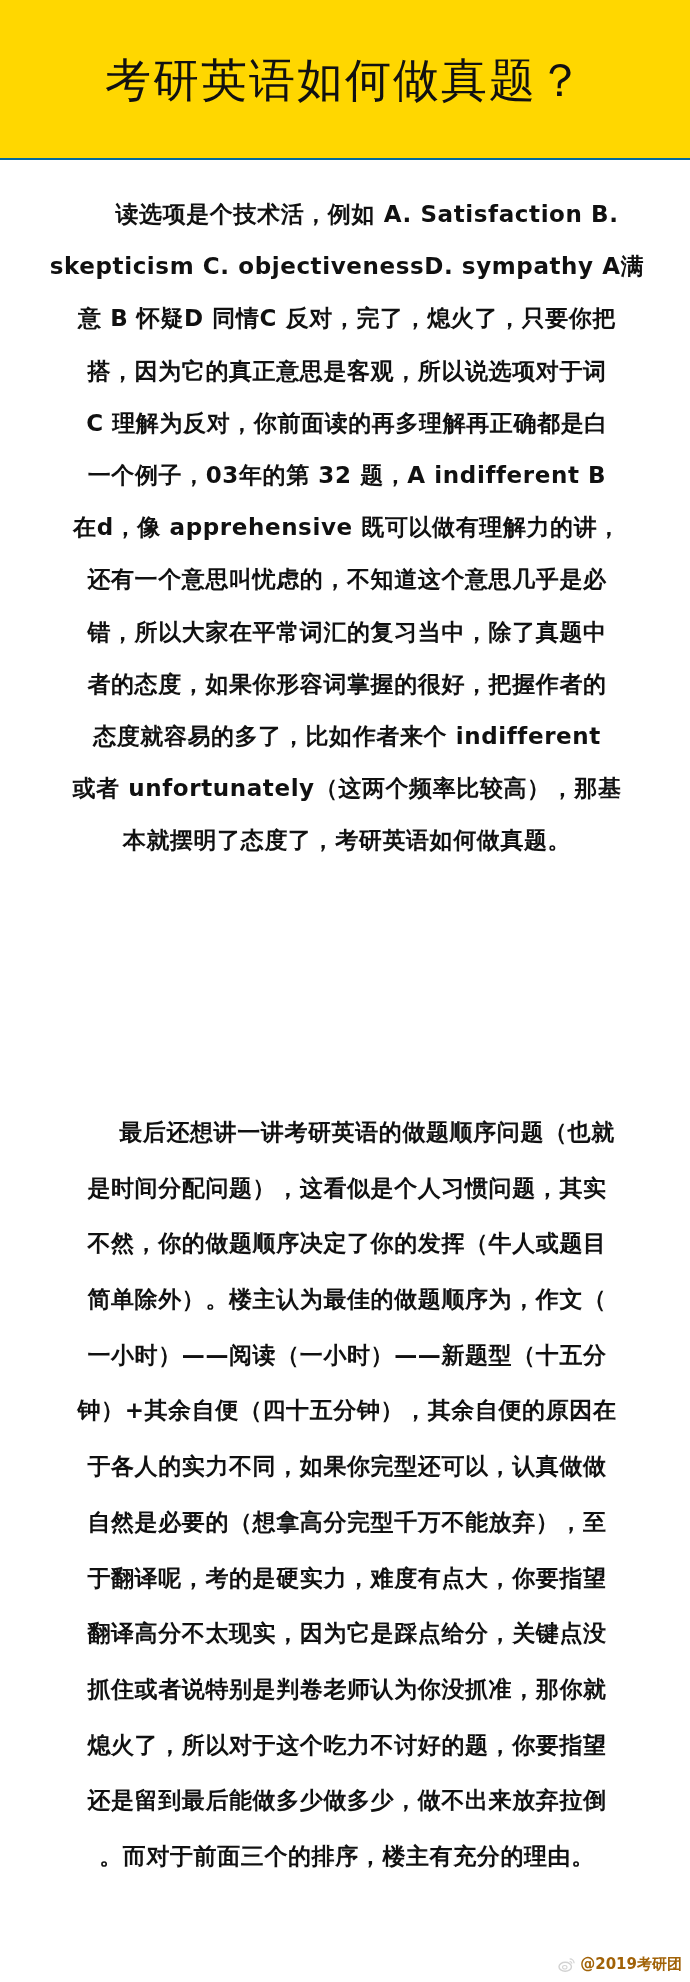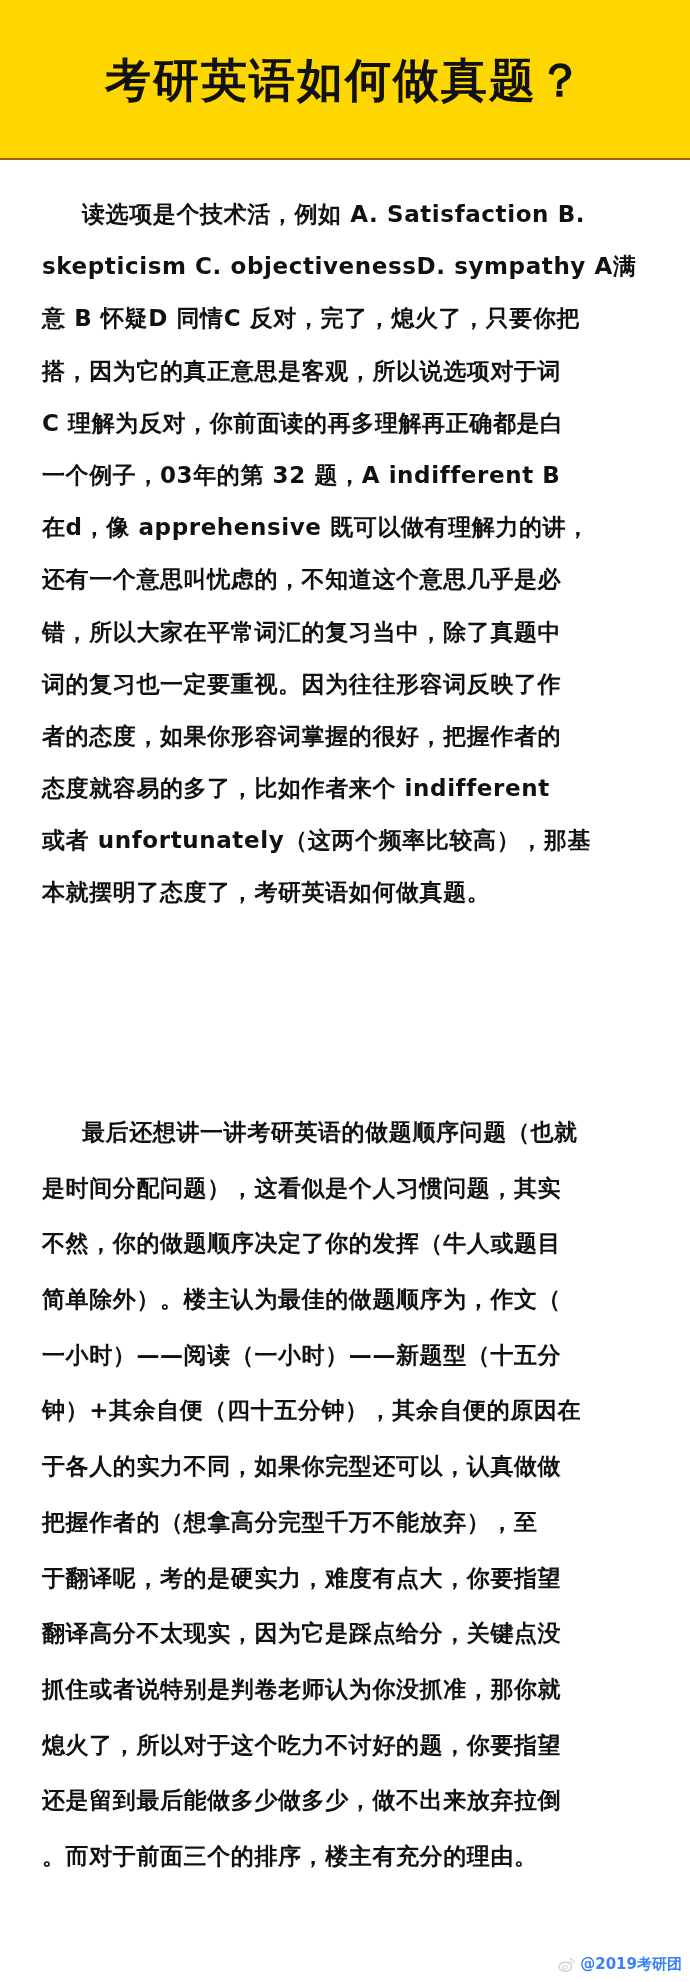--- a/index.html
+++ b/index.html
@@ -14,25 +14,24 @@
     overflow: hidden;
     font-family: "DejaVu Sans", "Liberation Sans", sans-serif;
     color: #111111;
   }
   .banner {
     position: absolute;
     left: 0; top: 0;
     width: 690px;
     height: 158px;
     background: #FFD700;
-    border-bottom: 2px solid #a16207;
+    border-bottom: 2px solid #0369a1;
     display: flex;
     align-items: center;
     justify-content: center;
-    font-weight: bold;
   }
   .banner-title {
     font-family: "DejaVu Serif", "Liberation Serif", serif;
     font-size: 46px;
     letter-spacing: 2px;
     color: #111111;
     margin-top: 4px;
     white-space: nowrap;
   }
   .para {
@@ -41,32 +40,33 @@
     width: 610px;
     font-size: 23px;
     font-weight: bold;
     white-space: nowrap;
   }
   .para1 { top: 188px; }
   .para2 { top: 1105px; }
   .line {
     display: block;
     letter-spacing: 0.6px;
+    text-align: center;
   }
   .para1 .line { height: 52.2px; line-height: 52.2px; }
   .para2 .line { height: 55.7px; line-height: 55.7px; }
   .line.indent { padding-left: 40px; }
   .watermark {
     position: absolute;
     right: 8px;
     bottom: 8px;
     display: flex;
     align-items: center;
     gap: 4px;
-    color: #3b82f6;
+    color: #a16207;
     font-size: 15px;
     font-weight: bold;
   }
   .weibo-icon {
     width: 18px;
     height: 16px;
   }
 </style>
 </head>
 <body>
@@ -78,36 +78,35 @@
 <div class="para para1">
   <span class="line indent">读选项是个技术活，例如 A. Satisfaction B.</span>
   <span class="line">skepticism C. objectivenessD. sympathy A满</span>
   <span class="line">意 B 怀疑D 同情C 反对，完了，熄火了，只要你把</span>
   <span class="line">搭，因为它的真正意思是客观，所以说选项对于词</span>
   <span class="line">C 理解为反对，你前面读的再多理解再正确都是白</span>
   <span class="line">一个例子，03年的第 32 题，A indifferent B</span>
   <span class="line">在d，像 apprehensive 既可以做有理解力的讲，</span>
   <span class="line">还有一个意思叫忧虑的，不知道这个意思几乎是必</span>
   <span class="line">错，所以大家在平常词汇的复习当中，除了真题中</span>
-  <span class="line">词的复习也一定要重视。因为往往形容词反映了作</span>
   <span class="line">者的态度，如果你形容词掌握的很好，把握作者的</span>
   <span class="line">态度就容易的多了，比如作者来个 indifferent</span>
   <span class="line">或者 unfortunately（这两个频率比较高），那基</span>
   <span class="line">本就摆明了态度了，考研英语如何做真题。</span>
 </div>
 
 <div class="para para2">
   <span class="line indent">最后还想讲一讲考研英语的做题顺序问题（也就</span>
   <span class="line">是时间分配问题），这看似是个人习惯问题，其实</span>
   <span class="line">不然，你的做题顺序决定了你的发挥（牛人或题目</span>
   <span class="line">简单除外）。楼主认为最佳的做题顺序为，作文（</span>
   <span class="line">一小时）——阅读（一小时）——新题型（十五分</span>
   <span class="line">钟）+其余自便（四十五分钟），其余自便的原因在</span>
   <span class="line">于各人的实力不同，如果你完型还可以，认真做做</span>
-  <span class="line">把握作者的（想拿高分完型千万不能放弃），至</span>
+  <span class="line">自然是必要的（想拿高分完型千万不能放弃），至</span>
   <span class="line">于翻译呢，考的是硬实力，难度有点大，你要指望</span>
   <span class="line">翻译高分不太现实，因为它是踩点给分，关键点没</span>
   <span class="line">抓住或者说特别是判卷老师认为你没抓准，那你就</span>
   <span class="line">熄火了，所以对于这个吃力不讨好的题，你要指望</span>
   <span class="line">还是留到最后能做多少做多少，做不出来放弃拉倒</span>
   <span class="line">。而对于前面三个的排序，楼主有充分的理由。</span>
 </div>
 
 <div class="watermark">
   <svg class="weibo-icon" viewBox="0 0 20 18">

